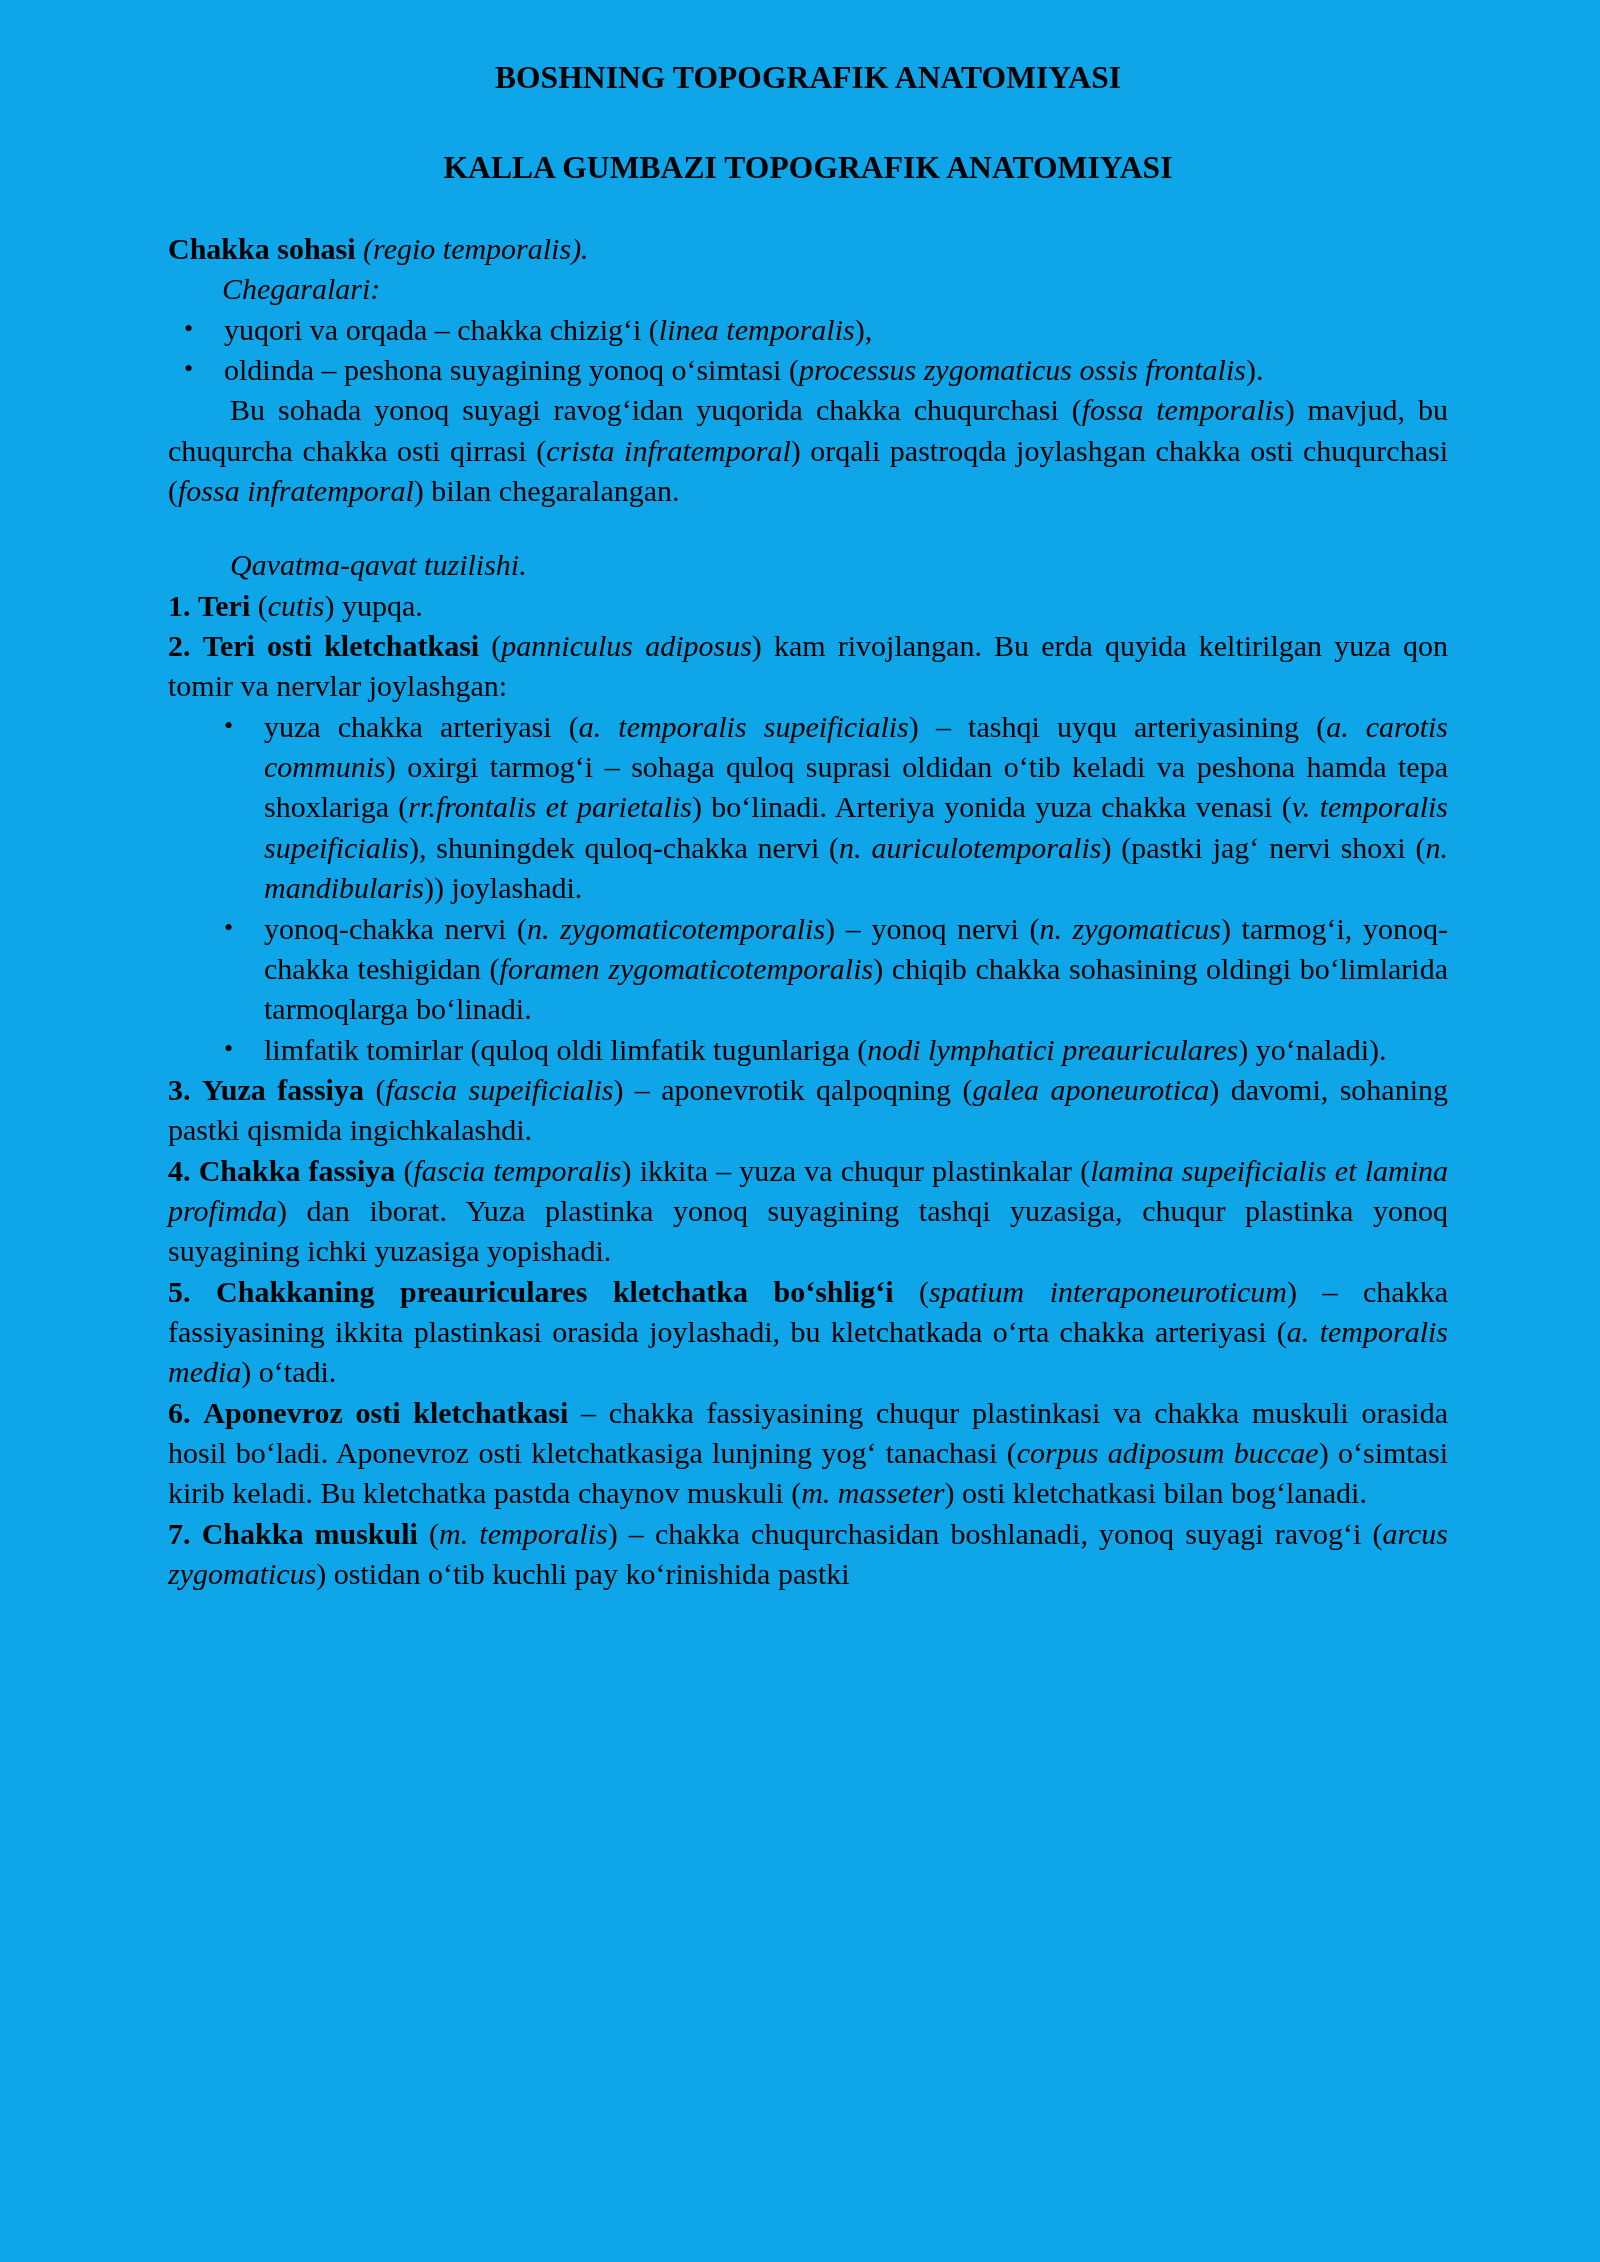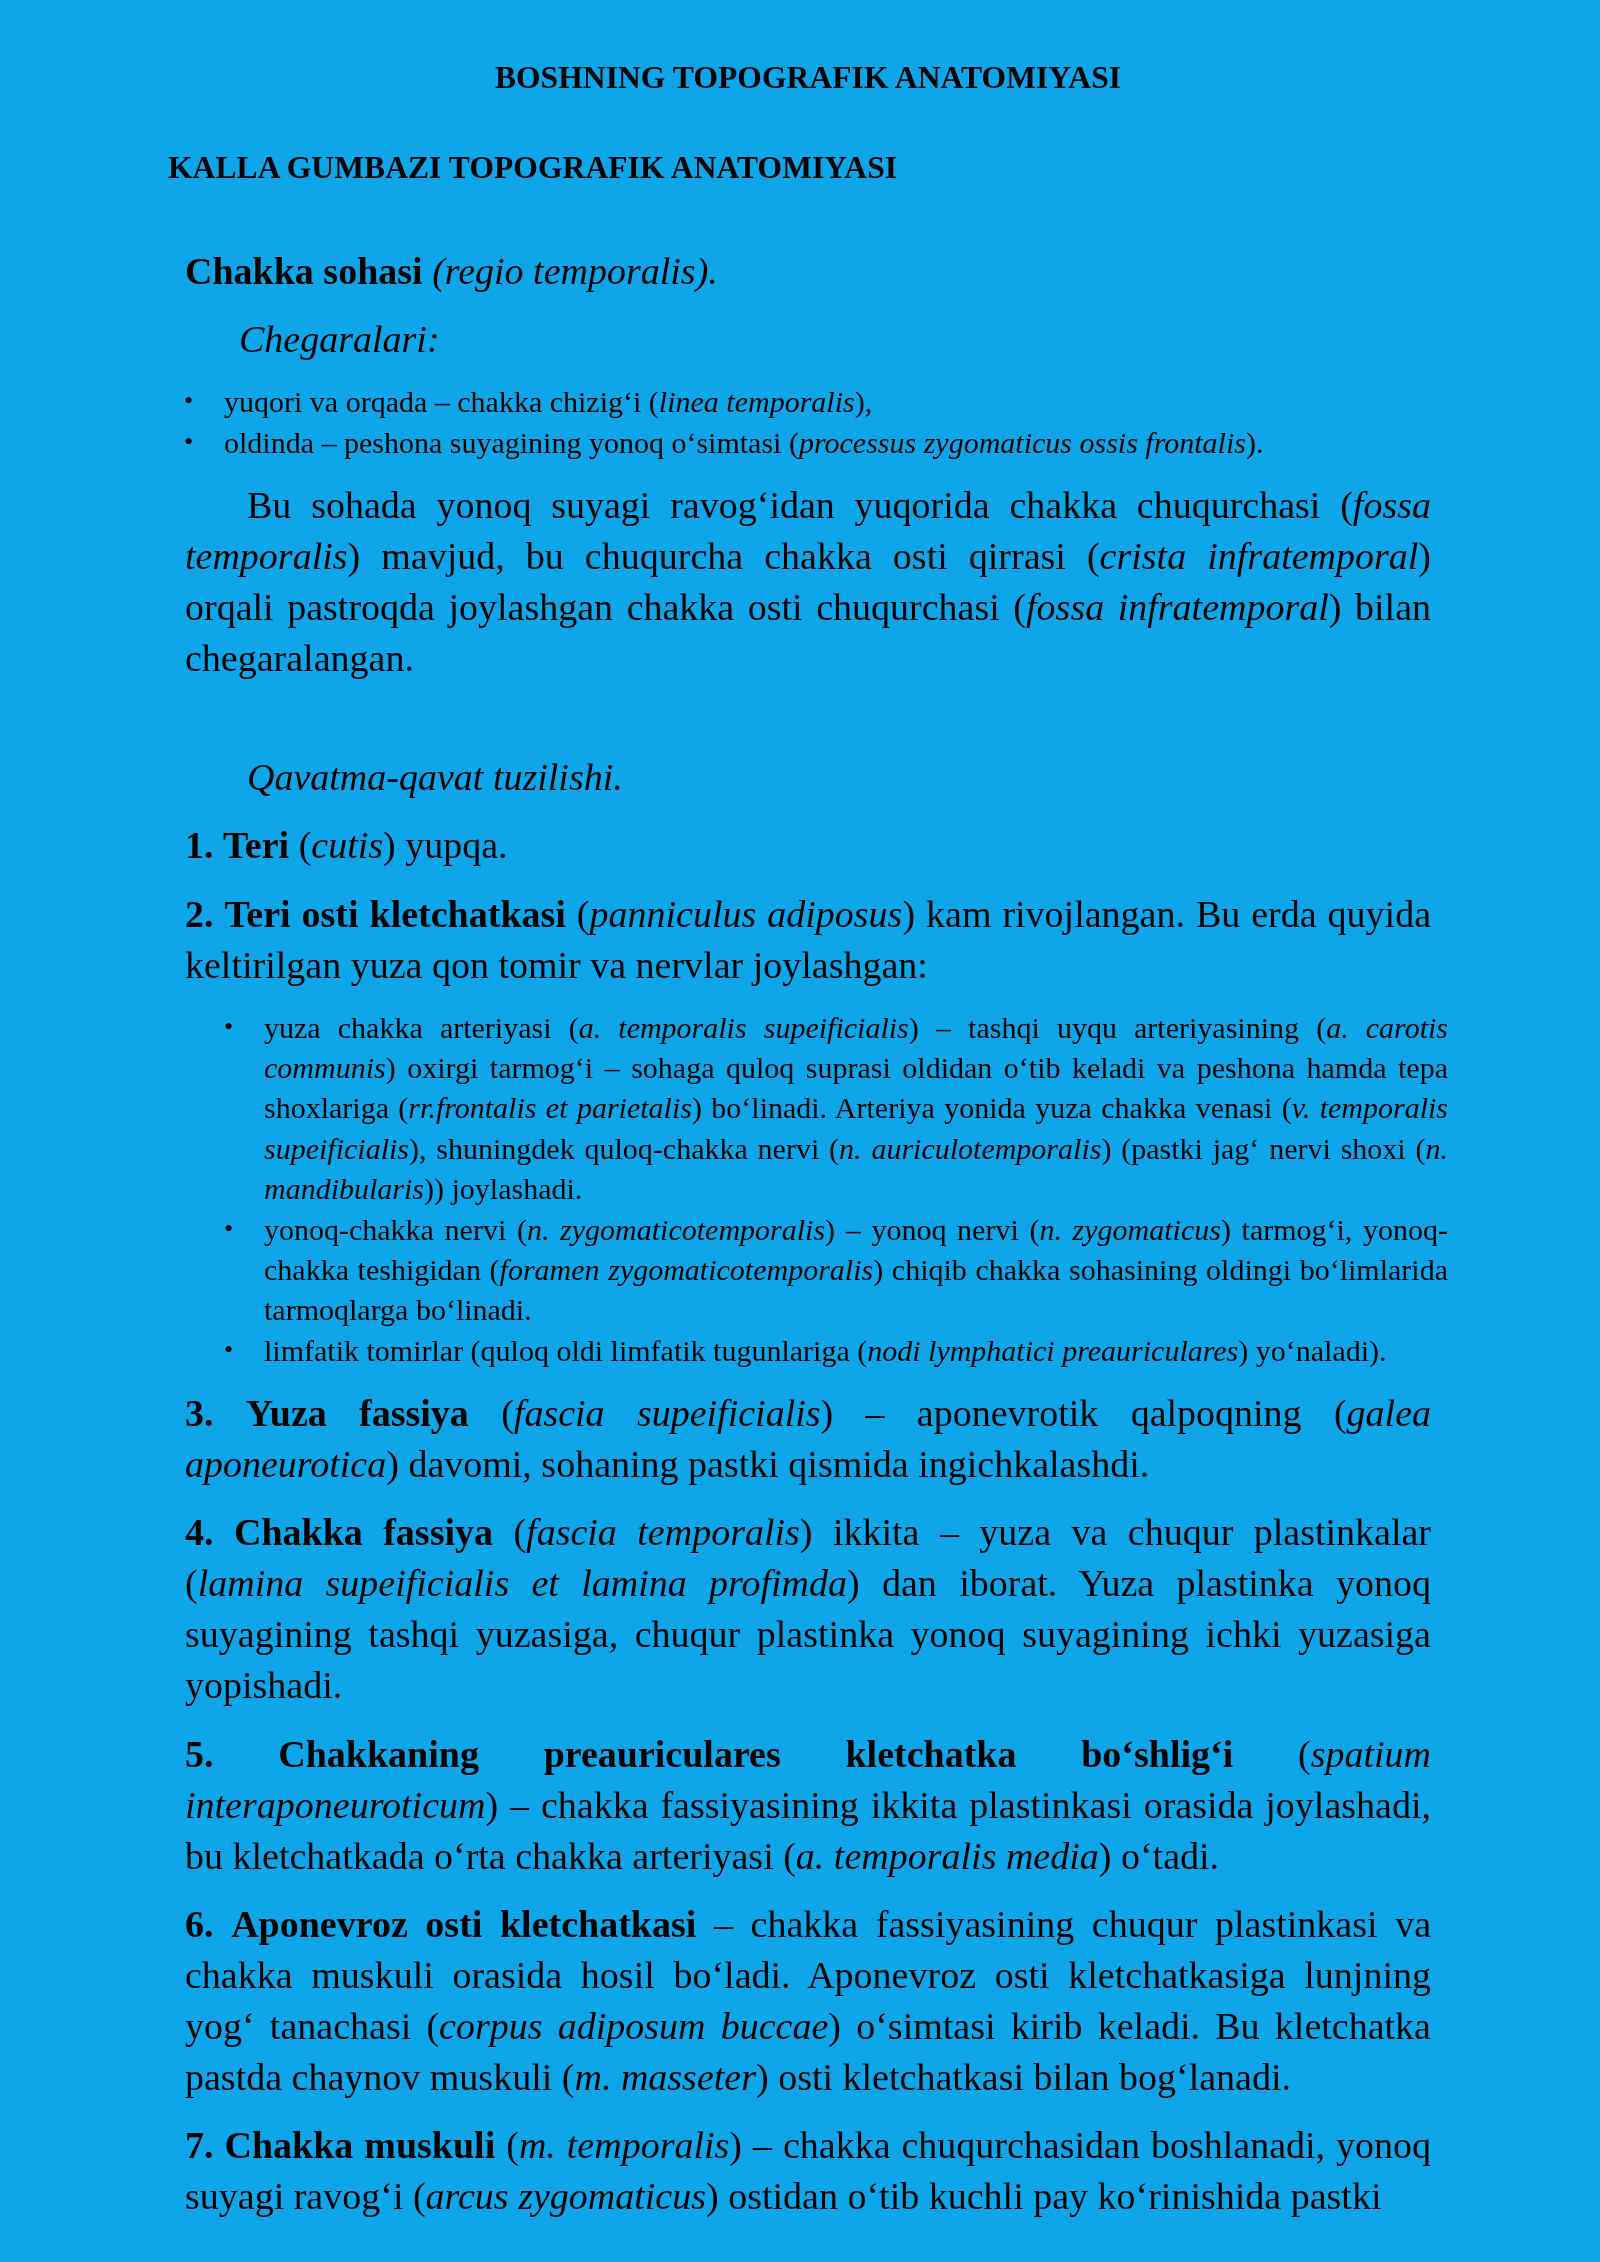--- a/index.html
+++ b/index.html
@@ -24,32 +24,33 @@
   }
   .doc-title {
     text-align: center;
     font-weight: bold;
     font-size: 31.5px;
     line-height: 1.0;
     margin: 10px 0 0 0;
     letter-spacing: 0.1px;
   }
   .doc-subtitle {
+    text-align: center;
     font-weight: bold;
     font-size: 31.5px;
     line-height: 1.0;
     margin: 58px 0 0 0;
     letter-spacing: 0.1px;
   }
   .para {
-    font-size: 38px;
+    font-size: 30px;
     line-height: 1.345;
     text-align: justify;
     text-justify: inter-word;
-    margin: 17px;
+    margin: 0;
   }
   .para.indent {
     text-indent: 54px;
   }
   .para.indent-lg {
     text-indent: 62px;
   }
   i, em {
     font-style: italic;
   }

